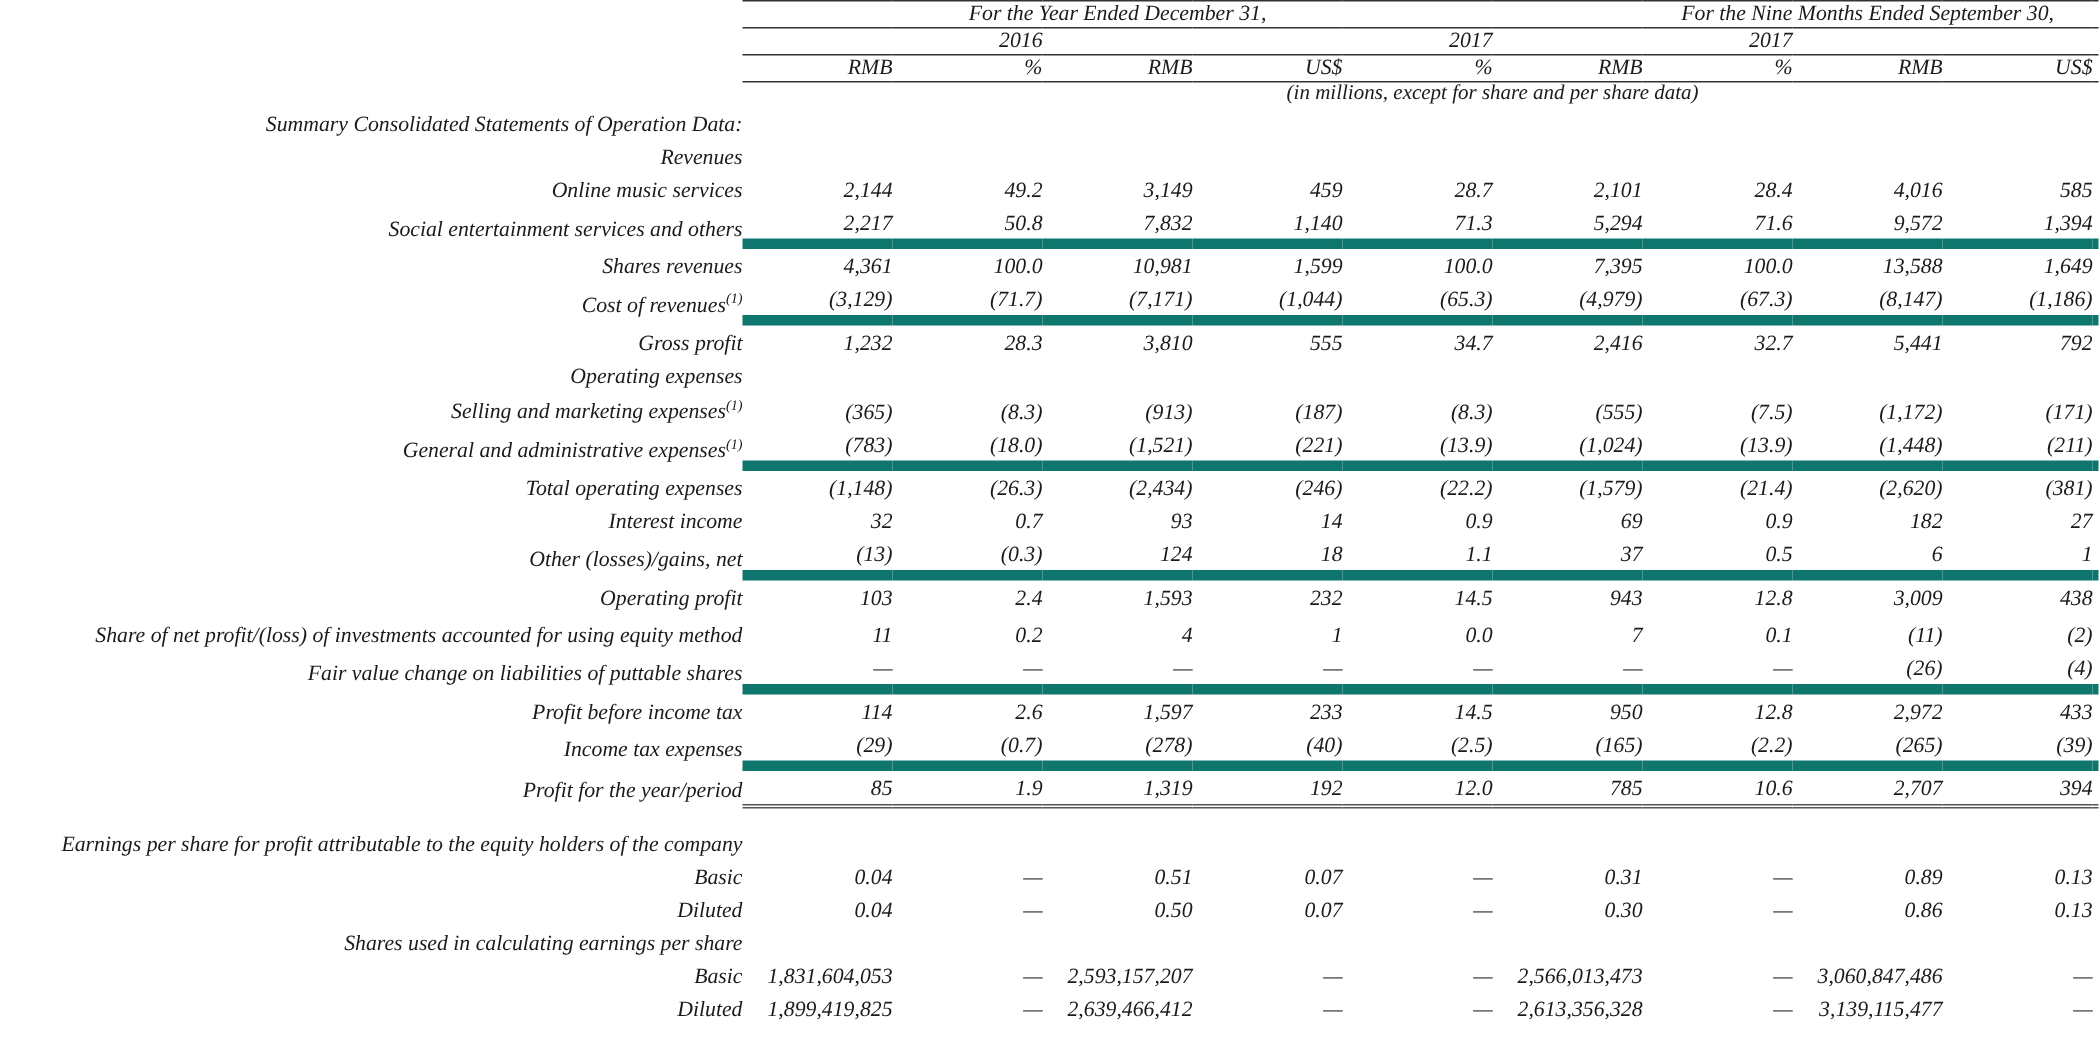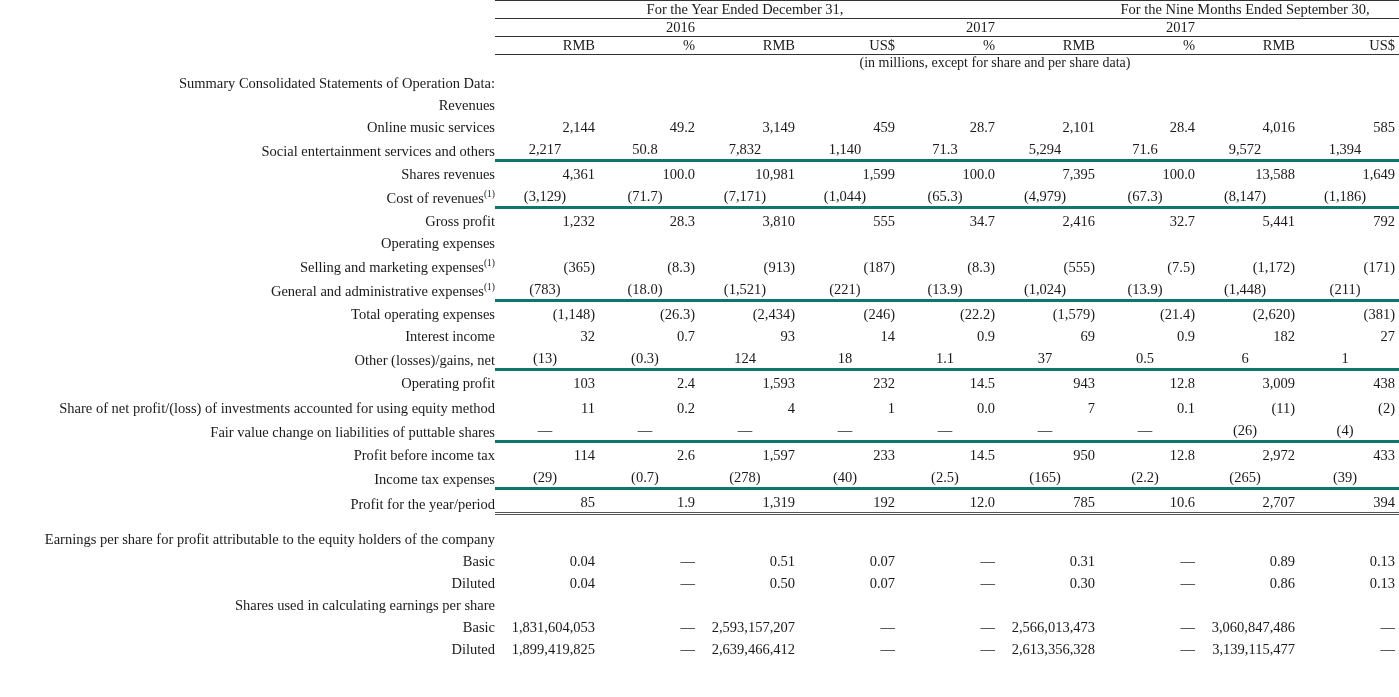--- a/index.html
+++ b/index.html
@@ -14,20 +14,21 @@
     color: #1a1a1a;
     overflow: hidden;
     position: relative;
   }
   .sheet {
     position: relative;
     width: 1399px;
     height: 533px;
     padding: 0;
     box-sizing: border-box;
+    font-style: italic;
   }
   table.fin {
     border-collapse: collapse;
     table-layout: fixed;
     width: 1399px;
     font-size: 14.5px;
   }
   table.fin td, table.fin th {
     padding: 0;
     vertical-align: bottom;
@@ -68,21 +69,21 @@
     font-weight: bold;
     padding-bottom: 1px;
   }
   .units {
     text-align: center;
     font-weight: bold;
     font-size: 14px;
     padding-top: 2px;
     padding-bottom: 4px;
   }
-  .bline { border-bottom: 3px solid #0f766e; text-align: center; }
+  .bline { border-bottom: 7px solid #0f766e; }
   .dbline {
     border-bottom: 3px double #555;
   }
   .spacer td { height: 9px; }
 
   .sup { font-size: 9.5px; vertical-align: super; }
 
   
   .watermark {
     position: absolute;

